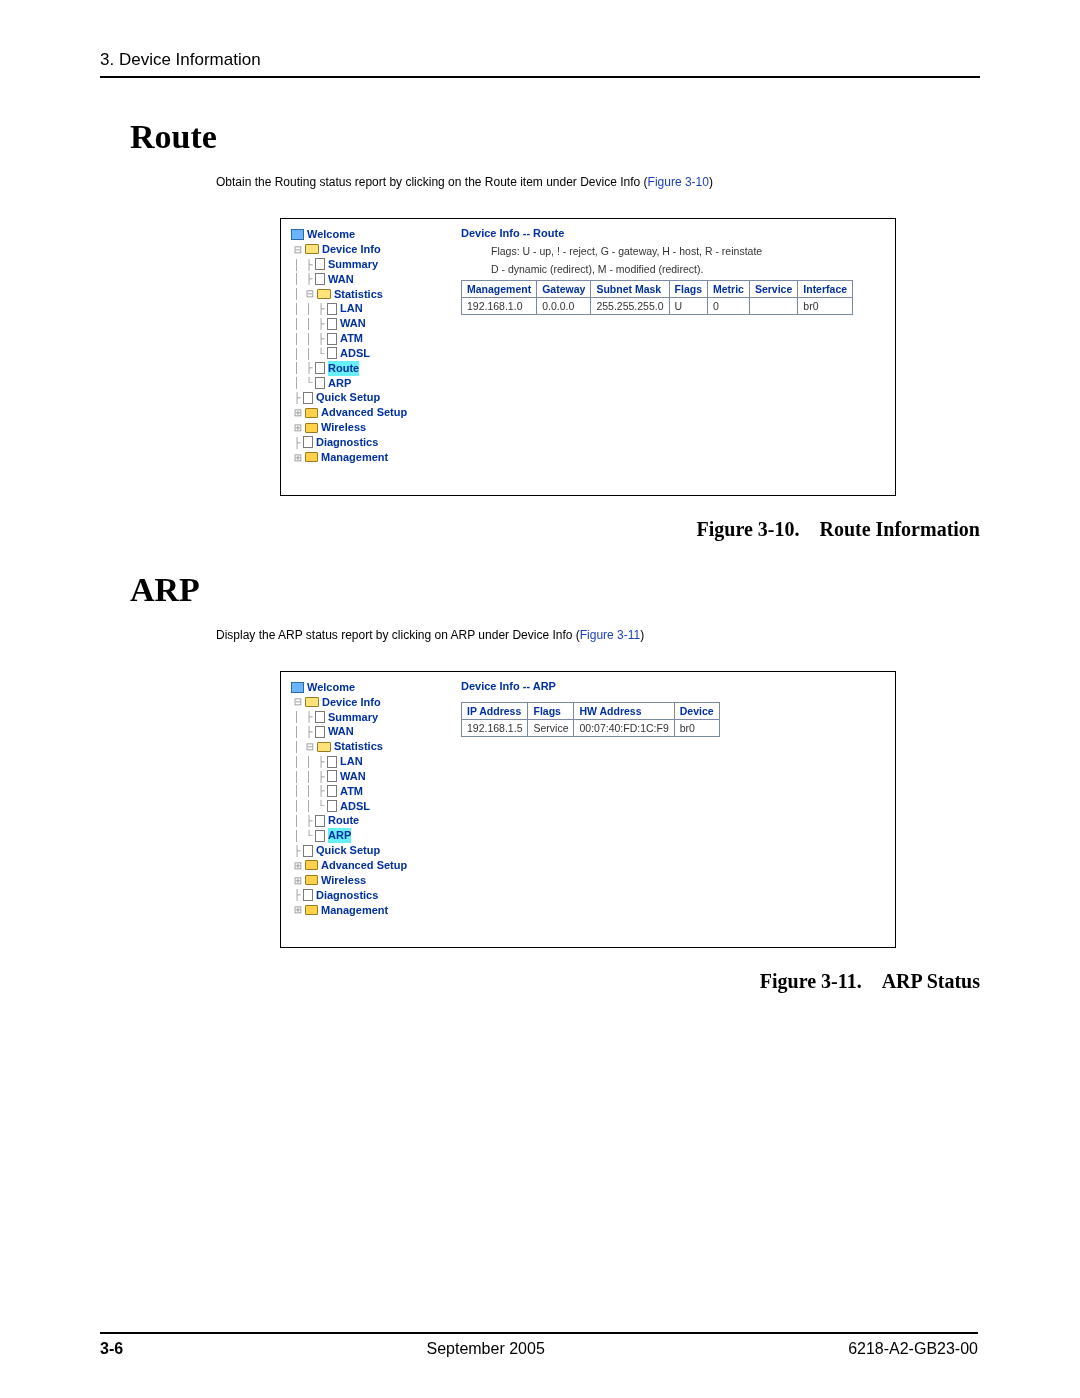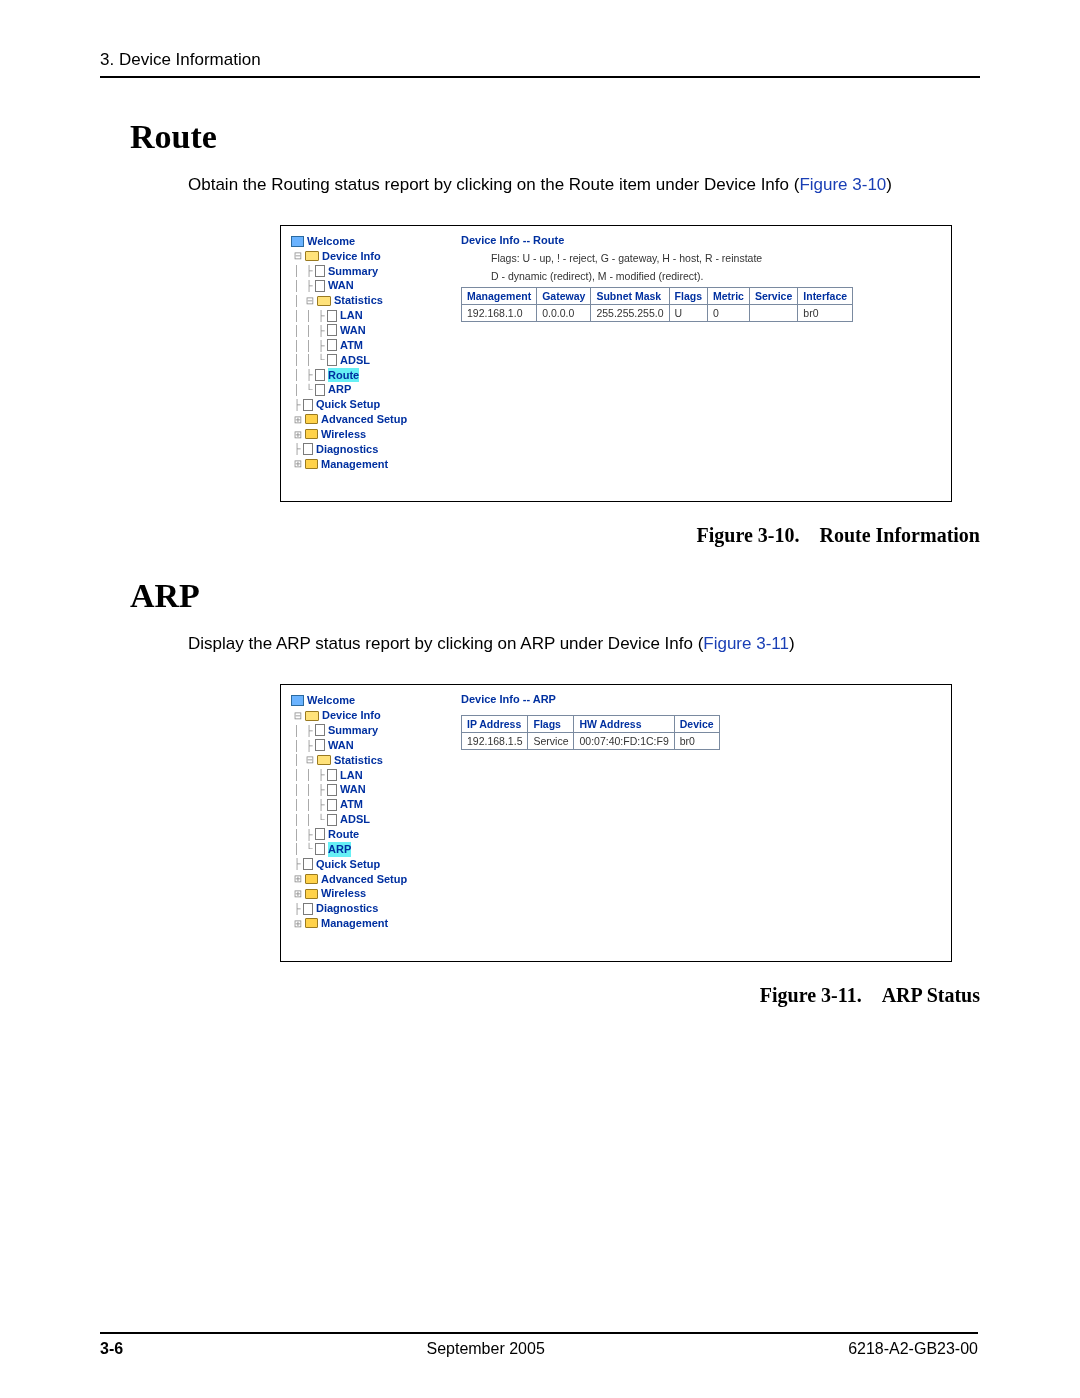--- a/index.html
+++ b/index.html
@@ -25,31 +25,31 @@
     border-top: 2px solid #000;
     margin: 0 0 40px 0;
   }
   h1.section {
     font-family: "Times New Roman", Times, serif;
     font-weight: bold;
     font-size: 34px;
     margin: 20px 0 18px 30px;
   }
   .body-para {
-    font-size: 17px;
-    margin-left: 88px;
+    font-size: 12px;
+    margin-left: 116px;
     margin-right: 40px;
     line-height: 1.35;
     margin-bottom: 28px;
   }
   .fig-link { color: #1a3fb5; }
   .figure-box {
     margin-left: 180px;
     border: 1px solid #000;
-    width: 672px;
+    width: 616px;
     background: #fff;
     padding: 8px 10px 30px 10px;
     box-sizing: border-box;
     margin-bottom: 22px;
   }
   .fig-inner { display: flex; gap: 20px; align-items: flex-start; }
   .nav-tree {
     font-size: 11px;
     line-height: 1.35;
     font-family: Verdana, Tahoma, sans-serif;

